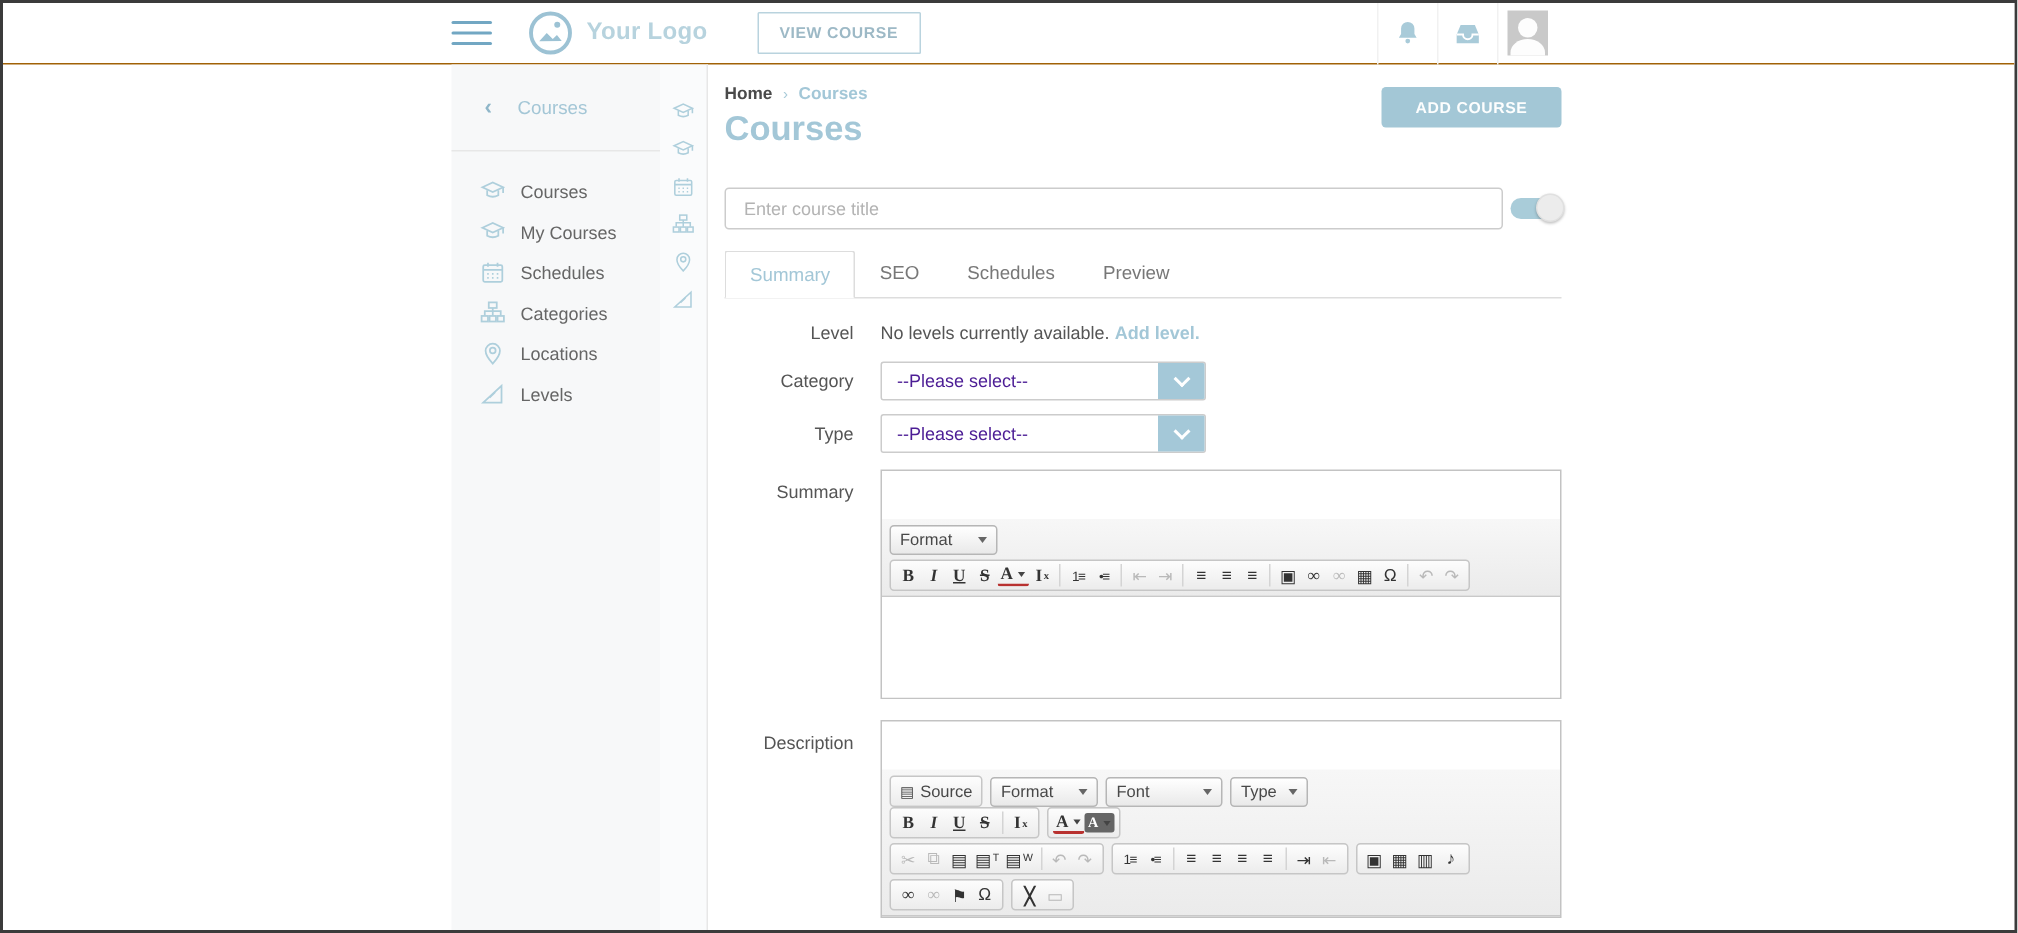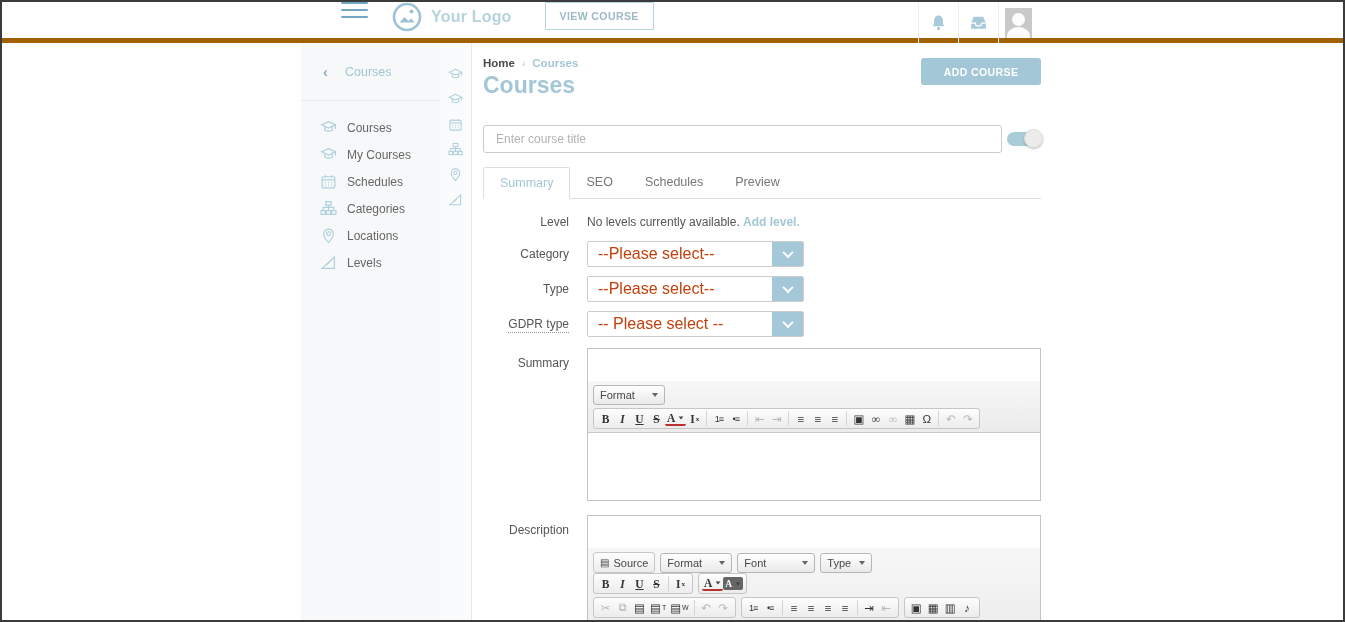--- a/index.html
+++ b/index.html
@@ -1,21 +1,21 @@
 <!DOCTYPE html>
 <html><head>
 <meta charset="utf-8">
 <style>
   * { box-sizing: border-box; margin: 0; padding: 0; }
   html,body { background:#fff; }
   body { font-family: "Liberation Sans", sans-serif; color:#555; }
   .page { width:1345px; height:622px; border:2px solid #3b3b3b; background:#fff; position:relative; overflow:hidden; }
 
   
-  .header { height:41px; border-bottom:5px solid #a16207; display:flex; align-items:flex-start; background:#fff;padding-left:40px; }
+  .header { height:41px; border-bottom:1px solid #a16207; display:flex; align-items:center; background:#fff; }
   .hamburger { margin-left:299px; width:27px; display:flex; flex-direction:column; gap:5px; cursor:pointer; }
   .hamburger span { display:block; height:2px; background:#72a7c3; border-radius:1px; }
   .logo { display:flex; align-items:center; gap:9px; margin-left:24px; }
   .logo-text { font-size:16px; color:#b7d3de; font-weight:bold; letter-spacing:.2px; }
   .view-website { margin-left:33px; border:1px solid #b9d3de; background:#fff; color:#9db9c6; font-size:10.5px; font-weight:bold; letter-spacing:.4px; padding:7px 14px; border-radius:1px; cursor:pointer; }
   .header-spacer { flex:1; }
   .header-right { display:flex; align-items:stretch; height:41px; margin-right:305px; }
   .hcell { width:40px; display:flex; align-items:center; justify-content:center; border-left:1px solid #f1f1f1; }
   .avatar { width:27px; height:30px; background:#c9c9c9; position:relative; overflow:hidden; }
   .avatar .head { position:absolute; left:7px; top:5px; width:13px; height:13px; border-radius:50%; background:#fdfdfd; }
@@ -57,21 +57,21 @@
   
   .form { margin-top:15px; }
   .frow { display:flex; align-items:flex-start; margin-bottom:9px; }
   .flabel { width:86px; margin-right:18px; text-align:right; font-size:12px; color:#555; padding-top:6px; flex:none; }
   .flabel.top0 { padding-top:1px; }
   .flabel .dotted { border-bottom:1px dotted #999; padding-bottom:1px; }
   .code-input { width:217px; height:25px; border:1px solid #ccc; border-radius:2px; padding:0 8px; font-size:12px; }
   .level-text { font-size:12px; color:#555; padding-top:1px; }
   .level-link { color:#a3c7d7; font-weight:bold; text-decoration:none; cursor:pointer; }
   .dropdown { width:217px; height:26px; border:1px solid #ccc; border-radius:2px; display:flex; align-items:stretch; background:#fff; cursor:pointer; }
-  .dd-value { flex:1; font-size:16px; color:#c2410c; display:flex; align-items:center; padding-left:10px; }
+  .dd-value { flex:1; font-size:12px; color:#4c1d95; display:flex; align-items:center; padding-left:10px; }
   .dd-btn { width:31px; background:#a4c8d8; border-radius:0 1px 1px 0; display:flex; align-items:center; justify-content:center; }
   .dd-chevron { width:8px; height:8px; border-left:2px solid #fff; border-bottom:2px solid #fff; transform:rotate(-45deg) translate(1px,-1px); }
 
   
   .cke { width:455px; border:1px solid #c3c3c3; background:#fff; }
   .cke-top { background:linear-gradient(#f7f7f7,#ebebeb); padding:4px 5px 3px 5px; border-bottom:1px solid #c9c9c9;margin-top:32px; }
   .cke-row { display:flex; flex-wrap:wrap; align-items:center; margin-bottom:3px; }
   .cke-row:last-child { margin-bottom:0; }
   .combo { display:inline-flex; align-items:center; justify-content:space-between; border:1px solid #b6b6b6; border-radius:3px; background:linear-gradient(#fff,#e9e9e9); height:20px; font-size:11px; color:#484848; padding:0 6px; margin-right:5px; cursor:pointer; }
   .combo.w-format { width:72px; } .combo.w-font { width:78px; } .combo.w-size { width:52px; }
@@ -309,29 +309,20 @@
         <div class="frow">
           <div class="flabel">Type</div>
           <div class="dropdown">
             <span class="dd-value">--Please select--</span>
             <span class="dd-btn">
                 <span class="dd-chevron"></span>
               </span>
           </div>
         </div>
 
-        <div class="frow">
-          <div class="flabel"><span class="dotted">GDPR type</span></div>
-          <div class="dropdown">
-            <span class="dd-value">-- Please select --</span>
-            <span class="dd-btn">
-                <span class="dd-chevron"></span>
-              </span>
-          </div>
-        </div>
 
         <div class="frow" style="margin-top:11px;">
           <div class="flabel" style="padding-top:8px;">Summary</div>
           <div class="cke">
             <div class="cke-top">
               <div class="cke-row">
                 <span class="combo w-format">
                   <span>Format</span>
                   <span class="cmb-arrow"></span>
                 </span>

